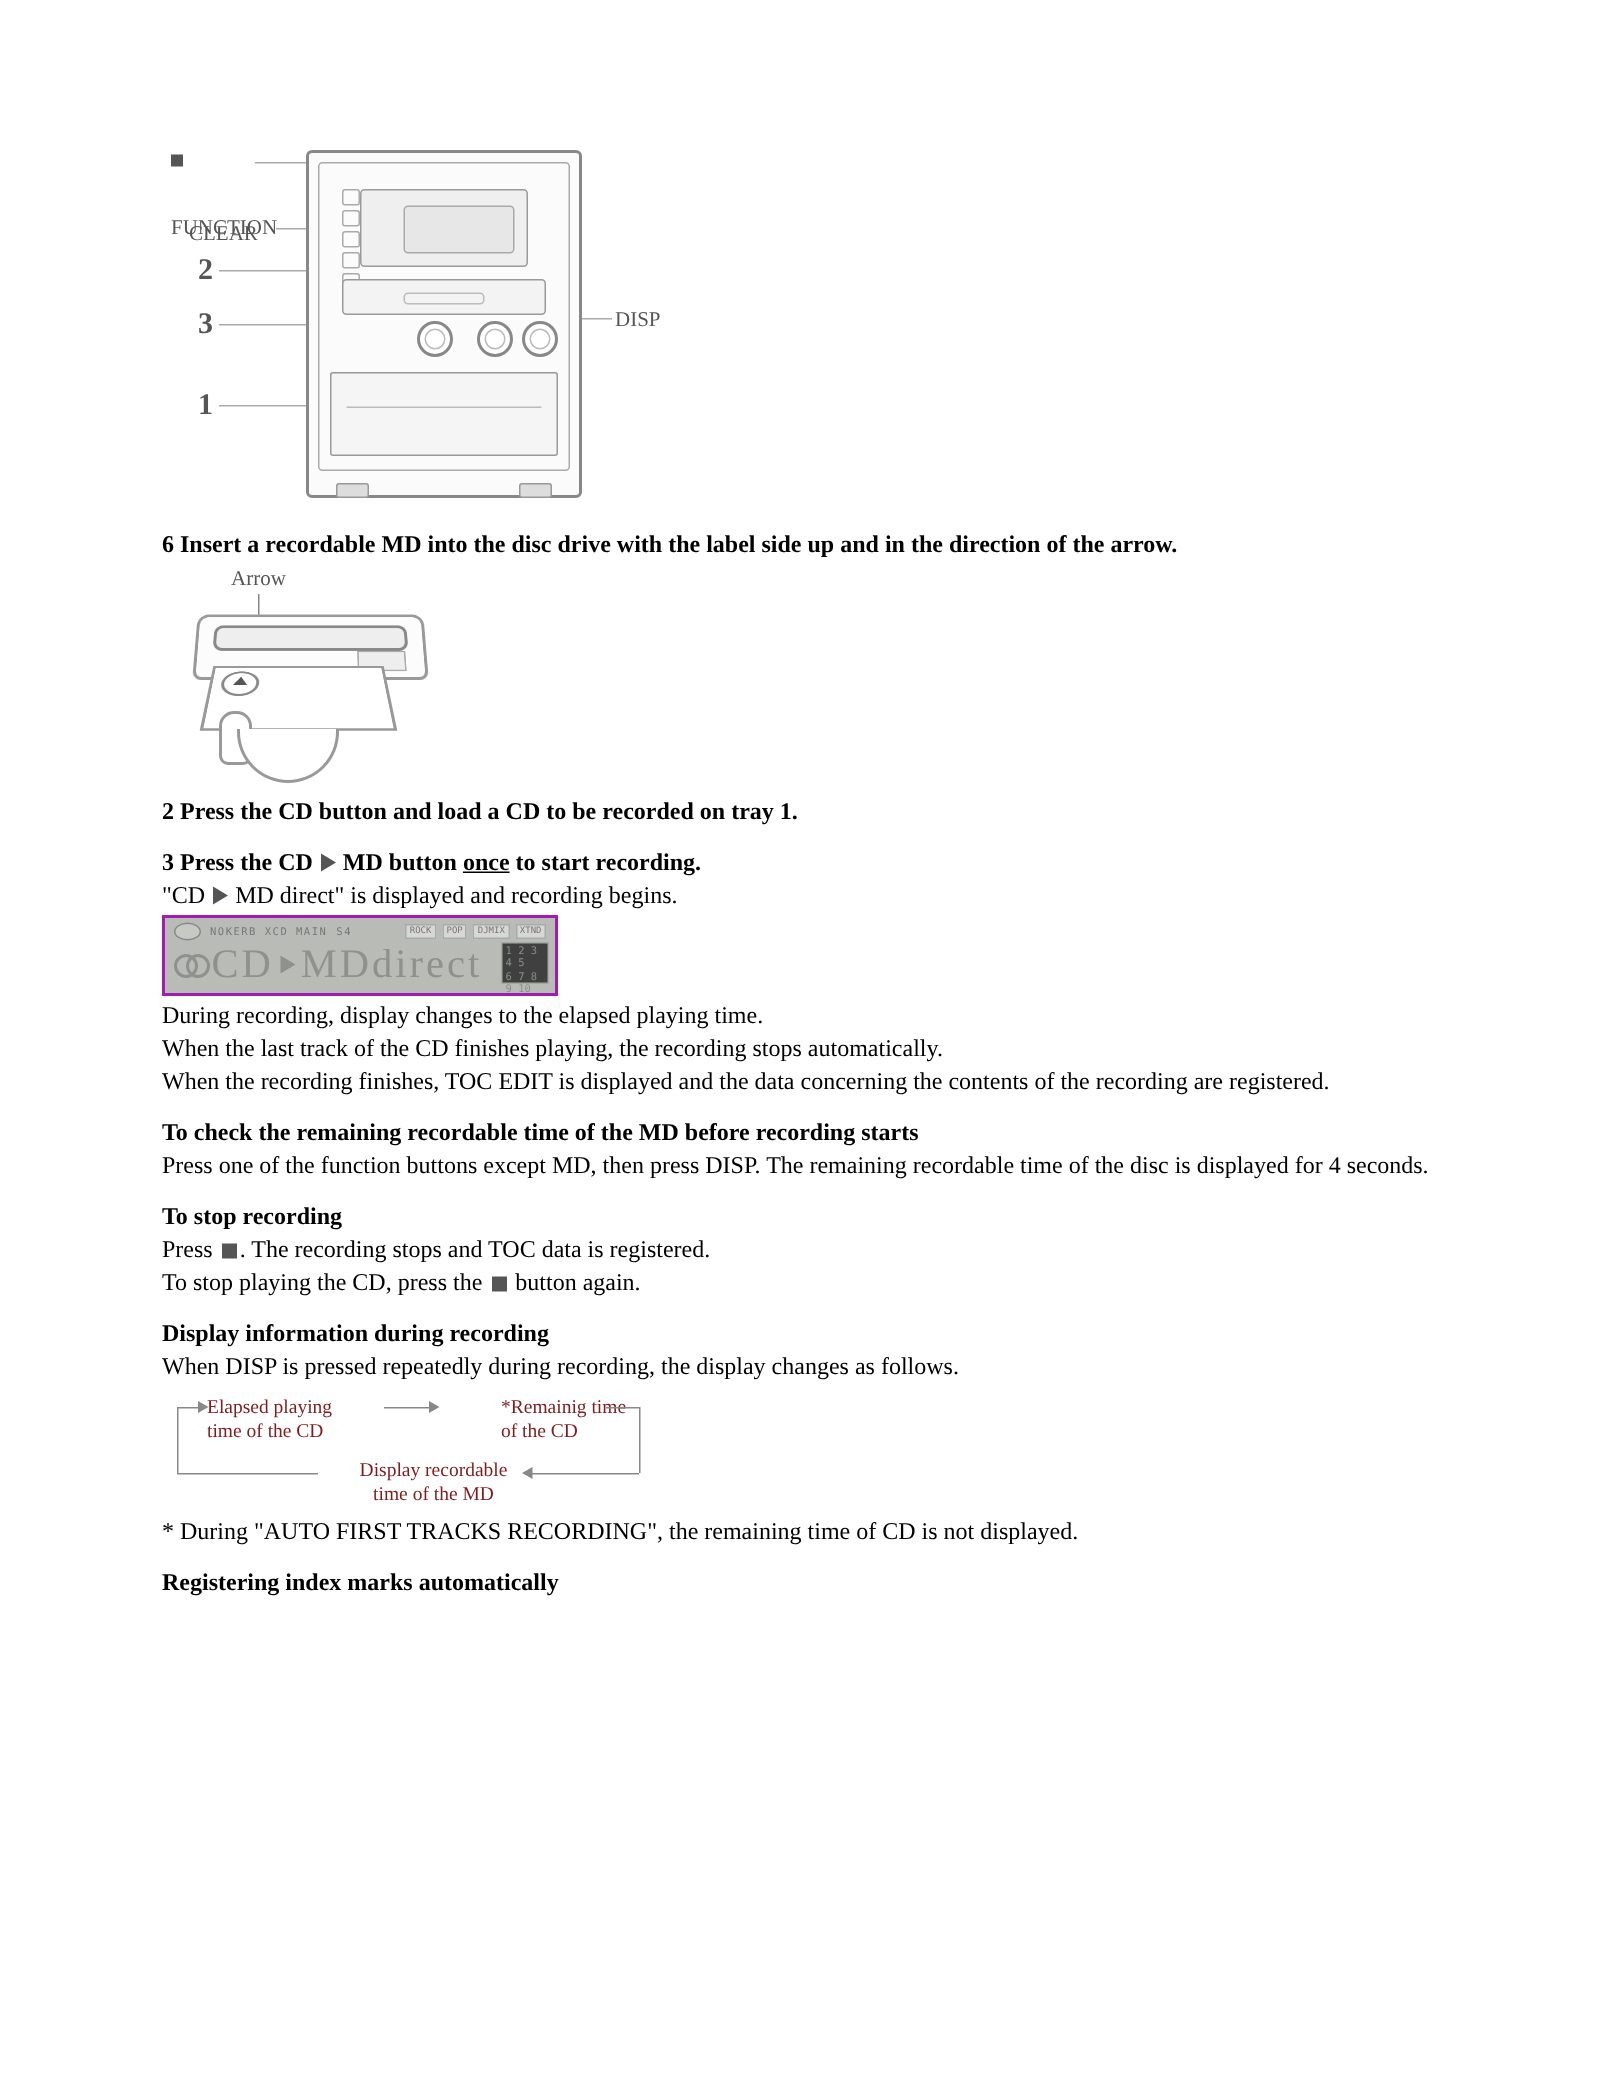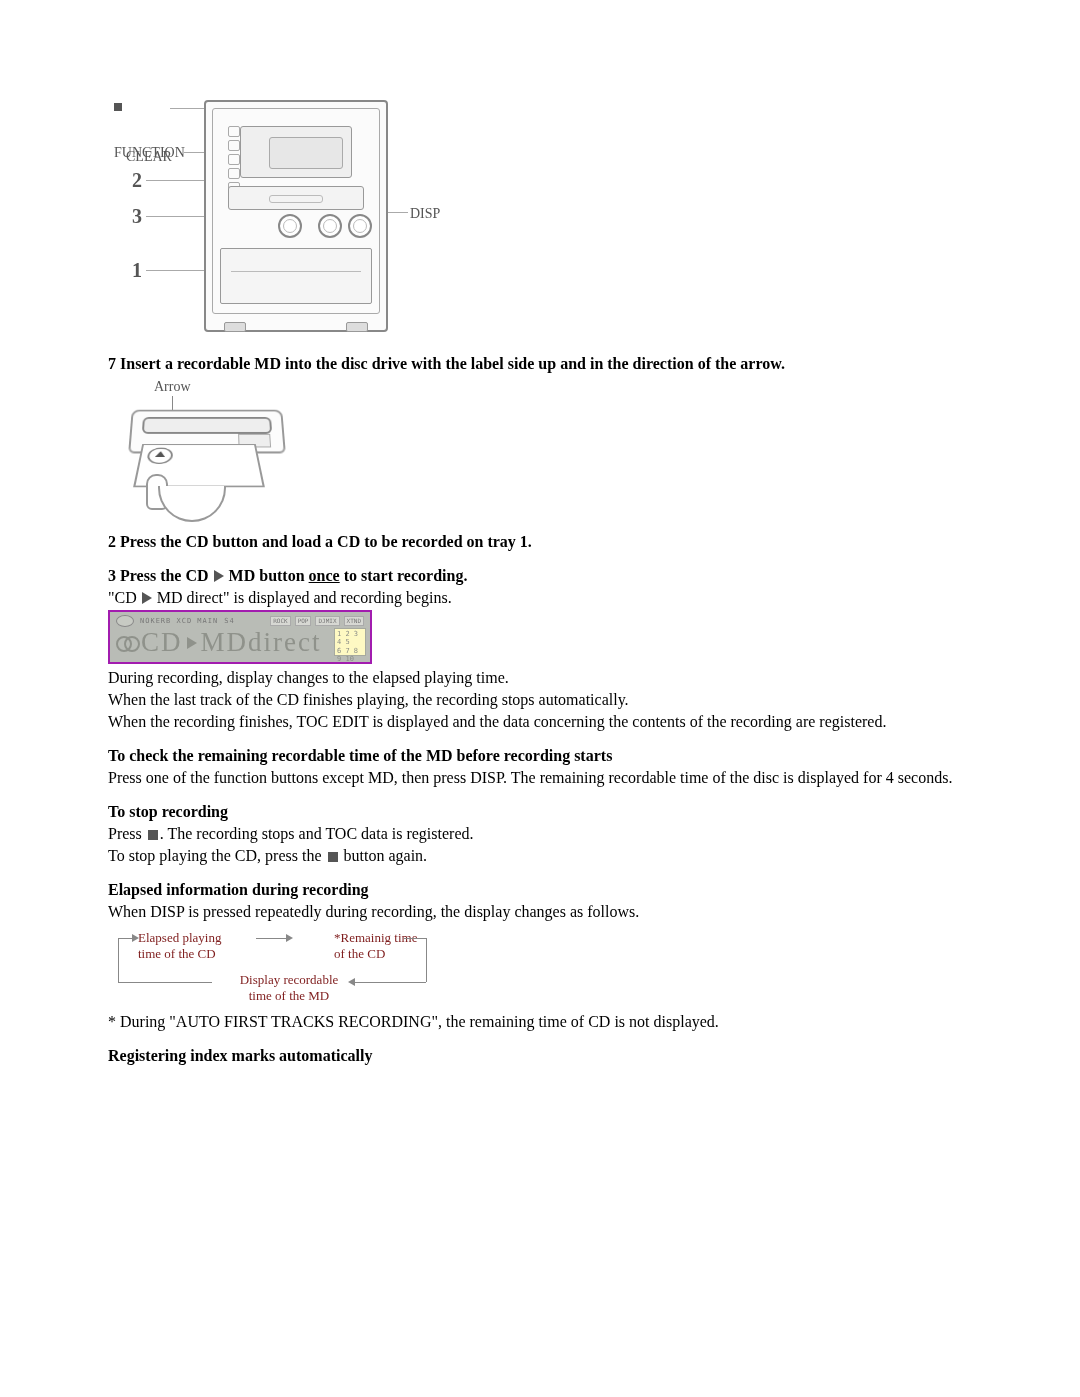--- a/index.html
+++ b/index.html
@@ -90,21 +90,21 @@
   .lcd .toprow .oval { width:16px; height:10px; border:1px solid #888; border-radius:50%; background:#c7cac3; }
   .lcd .toprow .tiny { letter-spacing:1px; }
   .lcd .toprow .tag { margin-left:auto; display:flex; gap:4px; }
   .lcd .toprow .tag span { background:#d7d8d3; padding:0 2px; border:1px solid #aaa; font-size:6px; }
   .lcd .main { position:absolute; left:6px; right:40px; top:18px; bottom:6px; display:flex; align-items:center; gap:3px; color:#8f928b; font-size:27px; letter-spacing:2px; font-family: Liberation Serif, serif; }
   .lcd .discicon { width:22px; height:18px; position:relative; }
   .lcd .discicon::before, .lcd .discicon::after { content:""; position:absolute; border:2px solid #8f928b; border-radius:50%; }
   .lcd .discicon::before { left:0; top:2px; width:12px; height:12px; }
   .lcd .discicon::after  { left:8px; top:2px; width:12px; height:12px; }
   .lcd .play-tri { border-left-color:#8f928b; }
-  .lcd .numblock { position:absolute; right:4px; top:16px; width:32px; height:28px; border:1px solid #a6a99f; background:#fef9c3; font-size:7px; color:#8b8e87; line-height:1.2; padding:1px 2px; box-sizing:border-box; }
+  .lcd .numblock { position:absolute; right:4px; top:16px; width:32px; height:28px; border:1px solid #a6a99f; background:#404040; font-size:7px; color:#8b8e87; line-height:1.2; padding:1px 2px; box-sizing:border-box; }
 
   
   .cycle { position:relative; width:330px; height:72px; margin: 4px 0 10px 0; font-size:13px; color:#7f1d1d; }
   .cycle .box1 { position:absolute; left:30px; top:4px; width:120px; text-align:left; line-height:1.2; }
   .cycle .box2 { position:absolute; left:186px; top:4px; width:120px; text-align:left; line-height:1.2;margin-left:40px; }
   .cycle .box3 { position:absolute; left:106px; top:46px; width:150px; text-align:center; line-height:1.2; }
   .cycle .ln { position:absolute; background:#888; }
   .cycle .h1 { top:12px; left:148px; width:30px; height:1px; }
   .cycle .ah1 { position:absolute; top:8px; left:178px; width:0; height:0; border-top:4px solid transparent; border-bottom:4px solid transparent; border-left:7px solid #888; }
   .cycle .h2 { top:12px; left:296px; width:22px; height:1px; }
@@ -154,21 +154,21 @@
       <div class="knob k1"></div>
         <div class="knob k2"></div>
         <div class="knob k3"></div>
     </div>
     <div class="cassette"></div>
     <div class="foot l"></div>
       <div class="foot r"></div>
   </div>
 </div>
 
-<p class="bold">7 Insert a recordable MD into the disc drive with the label side up and in the direction of the arrow.</p>
+<p class="bold">6 Insert a recordable MD into the disc drive with the label side up and in the direction of the arrow.</p>
 <div class="md-wrap">
   <div class="md-arrow-label">Arrow</div>
   <div class="md-arrow-line"></div>
   <div class="md-slot">
       <div class="mouth"></div>
       <div class="md-eject"></div>
     </div>
   <div class="md-disc">
       <div class="badge"></div>
     </div>
@@ -221,21 +221,21 @@
 <p>Press one of the function buttons except MD, then press DISP. The remaining recordable time of the disc is displayed for 4 seconds.</p>
 
 <p class="bold section-gap">To stop recording</p>
 <p>
   <span>Press </span><span class="stop-sq"></span><span>. The recording stops and TOC data is registered.</span>
 </p>
 <p>
   <span>To stop playing the CD, press the </span><span class="stop-sq"></span><span> button again.</span>
 </p>
 
-<p class="bold section-gap">Elapsed information during recording</p>
+<p class="bold section-gap">Display information during recording</p>
 <p>When DISP is pressed repeatedly during recording, the display changes as follows.</p>
 
 <div class="cycle">
   <div class="box1">
     <div>Elapsed playing</div>
     <div>time of the CD</div>
   </div>
   <div class="box2">
     <div>*Remainig time</div>
     <div>of the CD</div>

